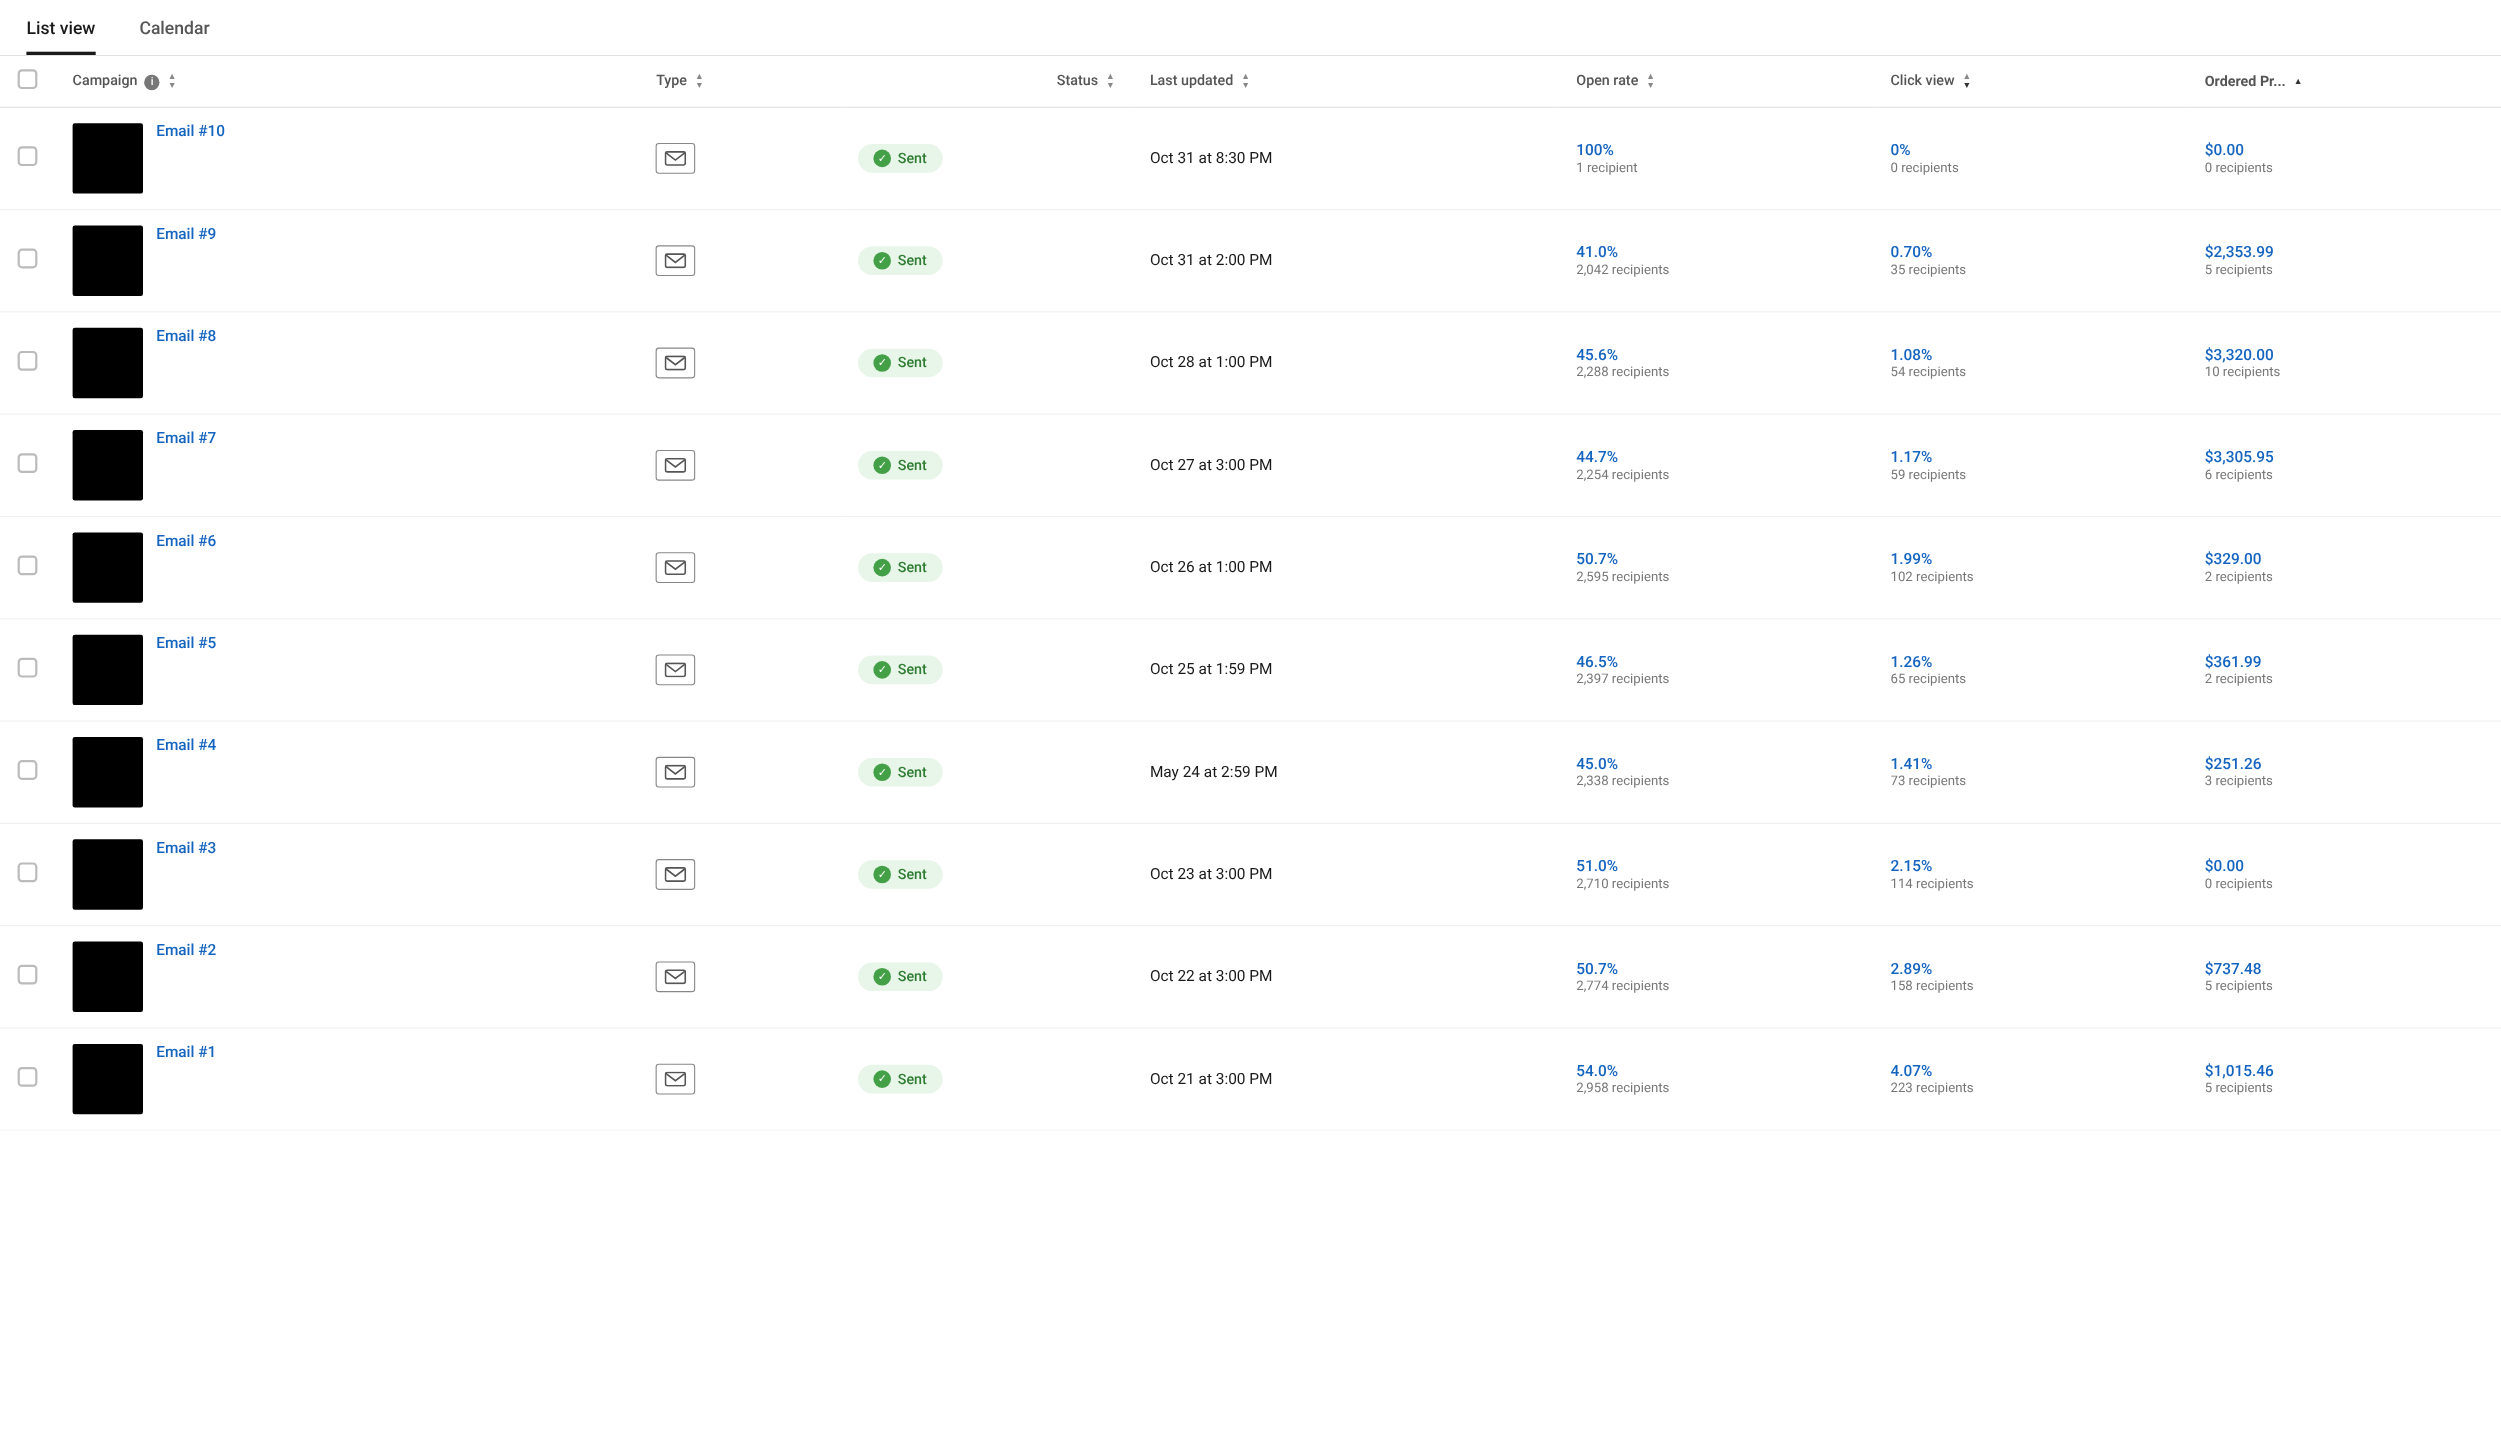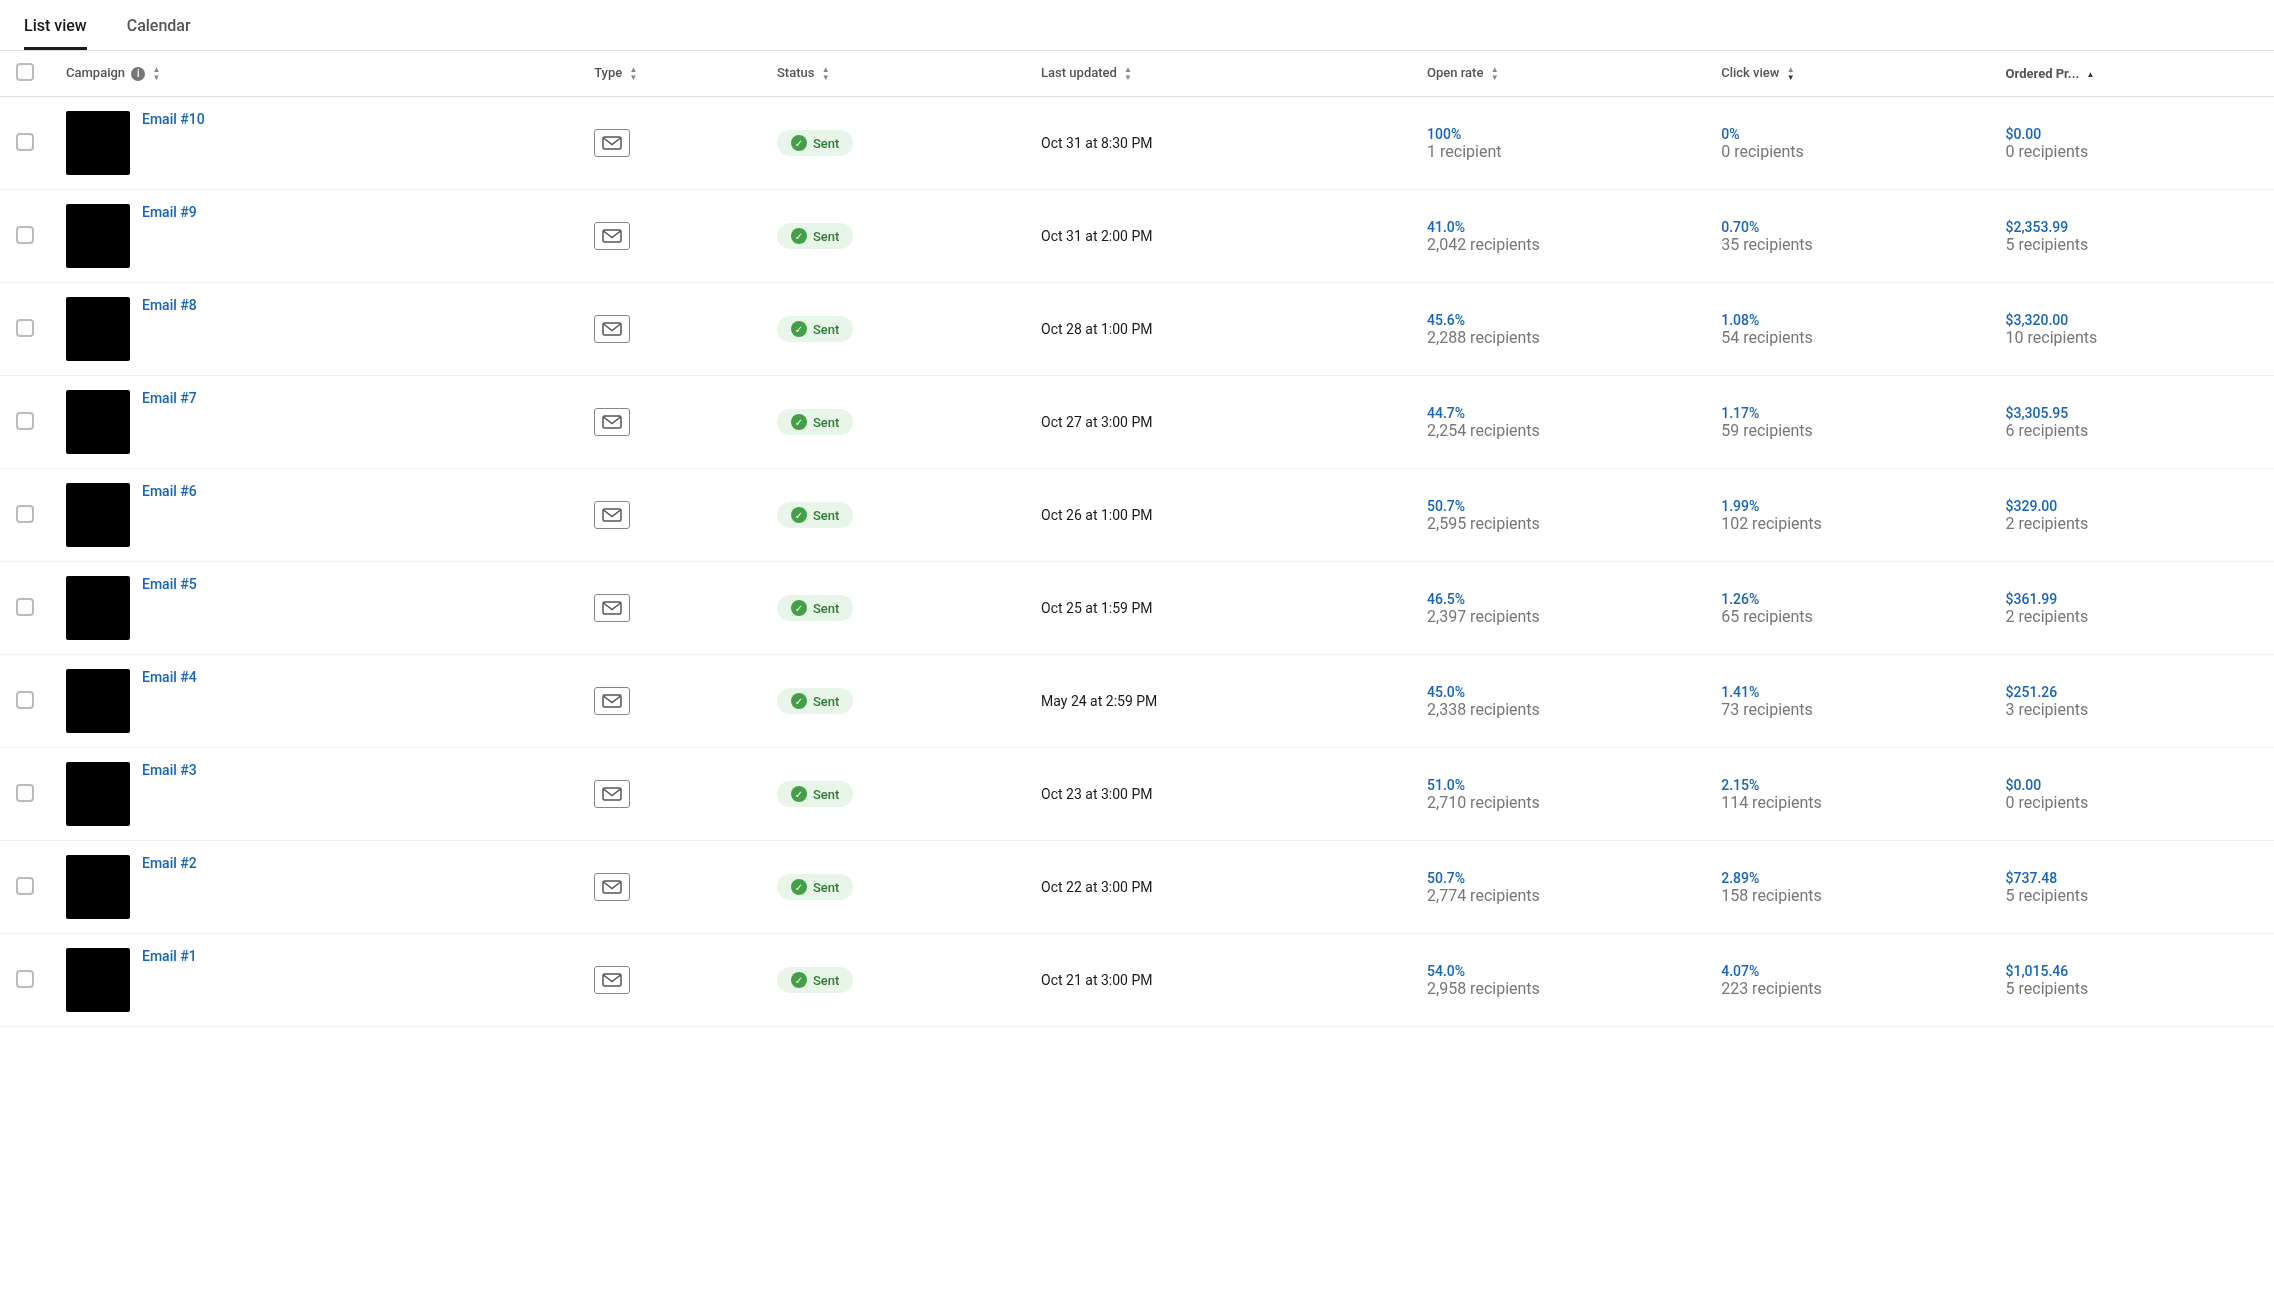--- a/index.html
+++ b/index.html
@@ -48,21 +48,21 @@
       font-weight: 500;
       color: #555;
       font-size: 13px;
       white-space: nowrap;
       background: #fff;
     }
     .th-campaign {
       min-width: 260px;
     }
     .th-type { min-width: 90px; }
-    .th-status { min-width: 130px; }
+    .th-status { min-width: 130px; text-align: right; }
     .th-last-updated { min-width: 190px; }
     .th-open-rate { min-width: 140px; }
     .th-click-rate { min-width: 140px; }
     .th-ordered-pr { min-width: 140px; font-weight: bold; }
 
     tbody tr {
       border-bottom: 1px solid #f0f0f0;
     }
     tbody td {
       padding: 14px 16px;
@@ -138,21 +138,21 @@
       color: white;
       font-size: 10px;
     }
 
     .metric-value {
       color: #1565c0;
       font-weight: 500;
     }
     .metric-sub {
       color: #777;
-      font-size: 16px;
+      font-size: 12px;
     }
     .ordered-value {
       color: #1565c0;
       font-weight: 500;
     }
 
     .header-info-icon {
       display: inline-block;
       width: 14px;
       height: 14px;

